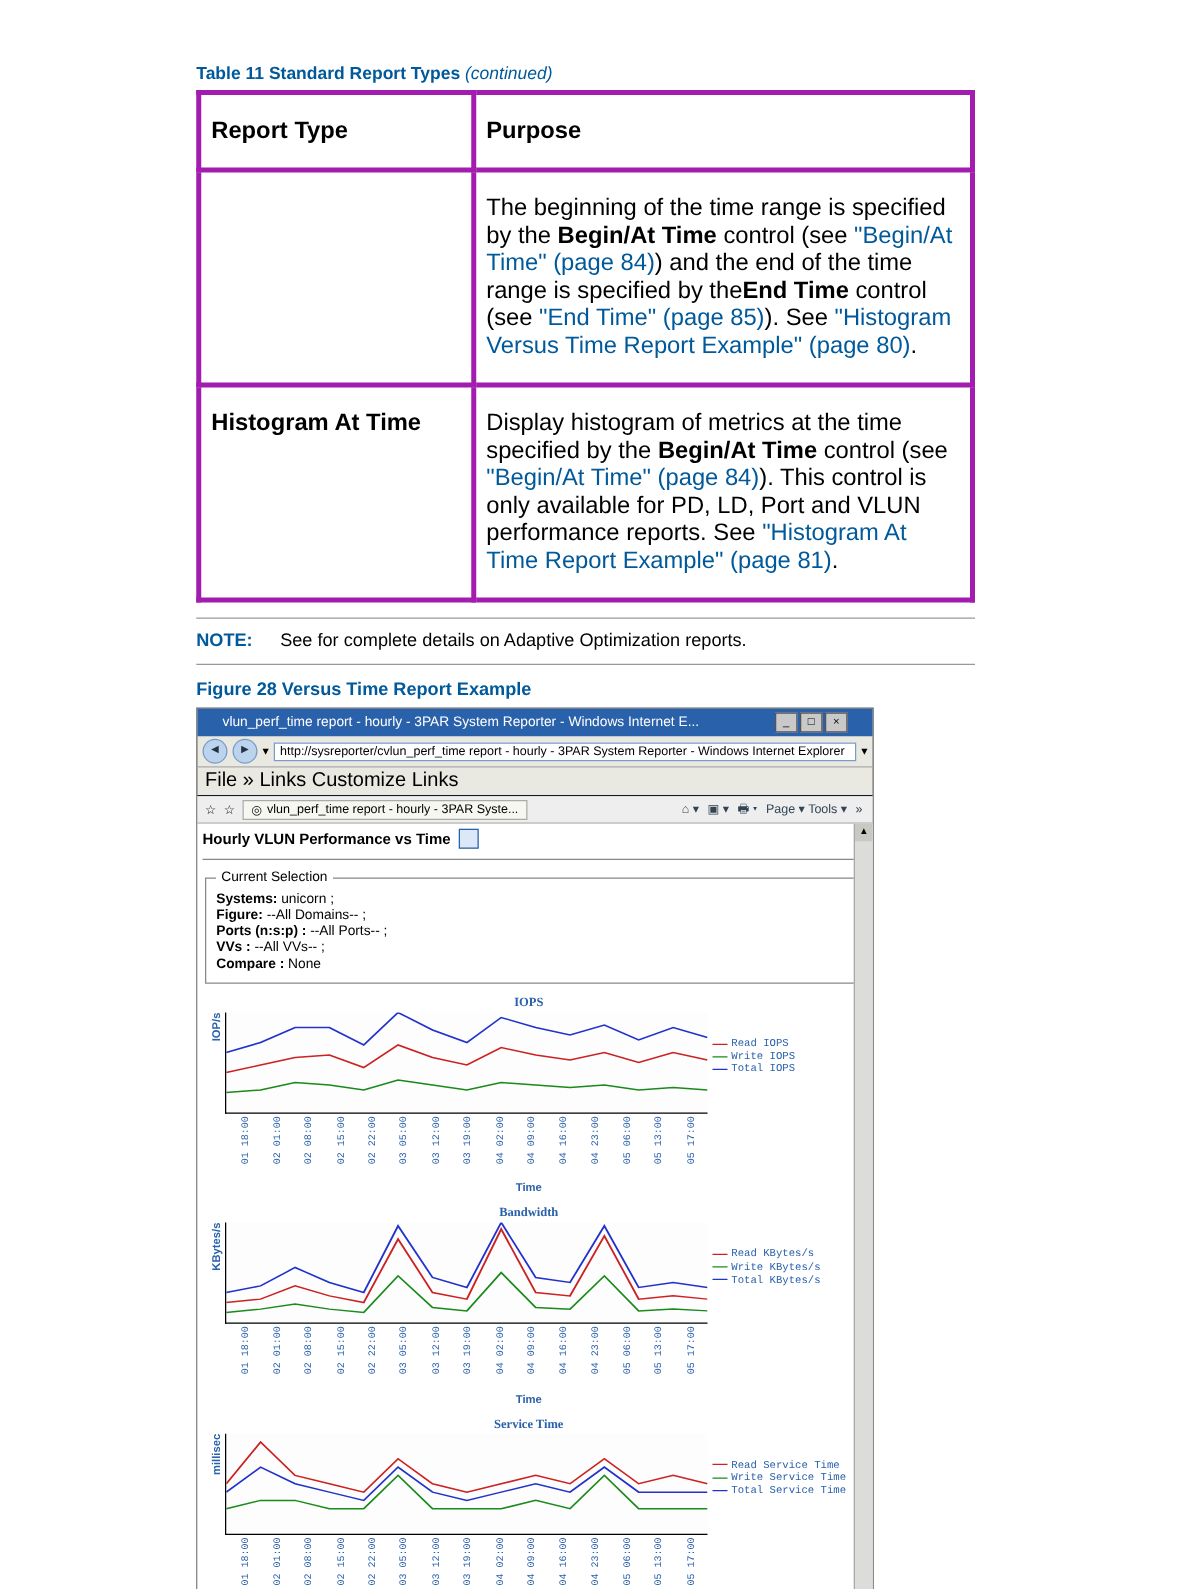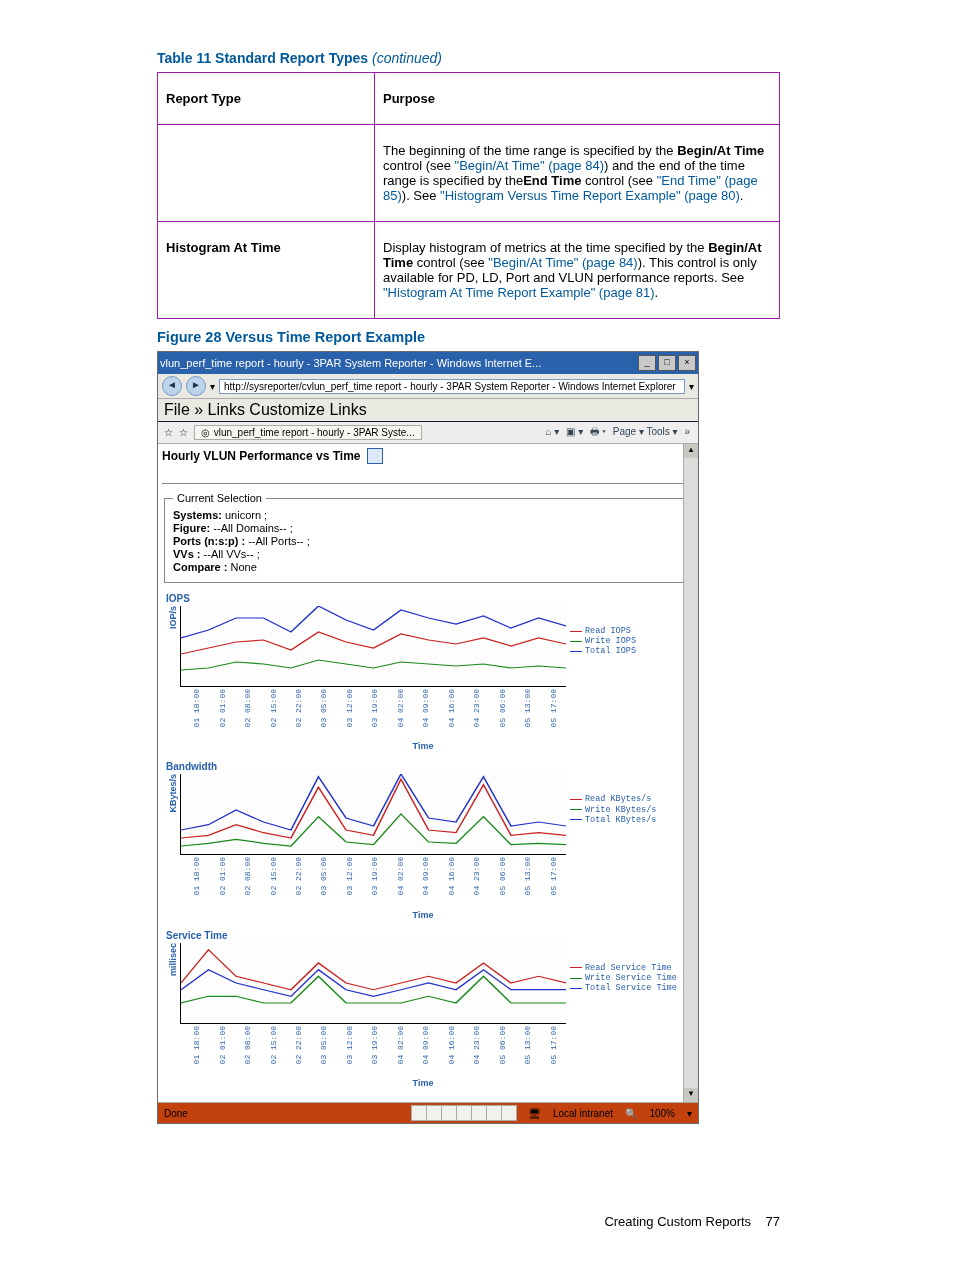--- a/index.html
+++ b/index.html
@@ -25,25 +25,25 @@
   }
   .table-title .cont {
     font-style: italic;
     font-weight: normal;
   }
   table.rtypes {
     border-collapse: collapse;
     width: 100%;
   }
   table.rtypes th, table.rtypes td {
-    border: 1px solid #a21caf;
+    border: 4px solid #a21caf;
     padding: 18px 8px;
     text-align: left;
     vertical-align: top;
-    font-size: 13px;
+    font-size: 19px;
   }
   table.rtypes th {
     font-weight: bold;
   }
   .col1 { width: 200px; }
   .para {
     margin: 12px 0;
     font-size: 14.5px;
     line-height: 1.35;
   }
@@ -79,21 +79,21 @@
     width: 540px;
     border: 1px solid #6a6a6a;
     background: #e9e9e1;
     font-family: Tahoma, Arial, sans-serif;
     margin-bottom: 20px;
   }
   .titlebar {
     background: linear-gradient(#2a61ab, #2a61ab);
     color: #fff;
     font-size: 11px;
-    padding: 3px 2px;
+    padding: 3px 20px;
     display: flex;
     align-items: center;
     justify-content: space-between;
   }
   .win-controls { display:flex; gap:2px; }
   .win-btn {
     width: 16px; height: 14px;
     background: #c9c9c9;
     border: 1px solid #555;
     font-size: 9px;
@@ -170,21 +170,21 @@
     text-align: center;
     font-size: 9px;
     background: #c9c9c4;
   }
   .scroll-up { top: 0; }
   .scroll-down { bottom: 0; }
   .report-title-bar {
     font-weight: bold;
     font-size: 12px;
     border-bottom: 1px solid #888;
-    padding-bottom: 19px;
+    padding-bottom: 8px;
     margin-bottom: 8px;
     display:flex;
     align-items:center;
     gap:6px;
   }
   .chart-icon {
     width: 14px; height: 14px;
     border: 1px solid #2a61ab;
     background: #dbe8f7;
     display:inline-block;
@@ -200,24 +200,26 @@
     padding: 0 4px;
   }
   .sel-line { margin: 1px 0; }
   .sel-k { font-weight: bold; }
   .charts-stack { padding-left: 4px; padding-right: 14px; }
   .mini-chart {
     position: relative;
     margin-bottom: 10px;
   }
   .mc-title {
+    text-align: center;
     font-size: 10px;
     font-weight: bold;
     color: #2a61ab;
     margin-bottom: 2px;
+    font-family: Liberation Serif, serif;
   }
   .mc-body {
     display: flex;
     align-items: flex-start;
   }
   .mc-ylabel {
     writing-mode: vertical-rl;
     transform: rotate(180deg);
     font-size: 9px;
     color: #2a61ab;
@@ -303,20 +305,24 @@
     <tr>
       <td class="bold">Histogram At Time</td>
       <td>
         <span>Display histogram of metrics at the time specified by the </span><span class="bold">Begin/At Time</span><span> control (see </span><span class="link">"Begin/At Time" (page 84)</span><span>). This control is only available for PD, LD, Port and VLUN performance reports. See </span><span class="link">"Histogram At Time Report Example" (page 81)</span><span>.</span>
       </td>
     </tr>
   </tbody>
     </table>
 
 
+  <div class="note-row">
+    <span class="note-label">NOTE:</span>
+    <span>See for complete details on Adaptive Optimization reports.</span>
+  </div>
 
   <div class="figure-title">Figure 28 Versus Time Report Example</div>
 
   <div class="browser-window">
     <div class="titlebar">
       <span>vlun_perf_time report - hourly - 3PAR System Reporter - Windows Internet E...</span>
       <div class="win-controls">
         <div class="win-btn">_</div>
         <div class="win-btn">□</div>
         <div class="win-btn">×</div>

